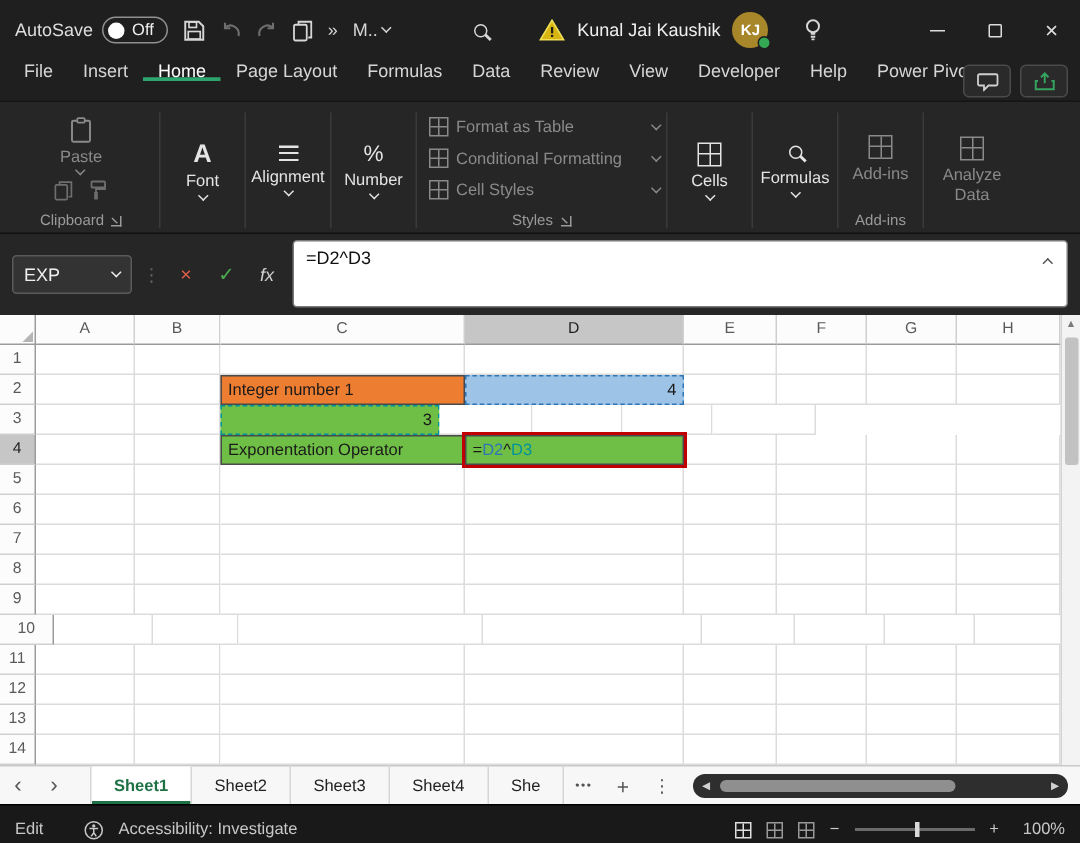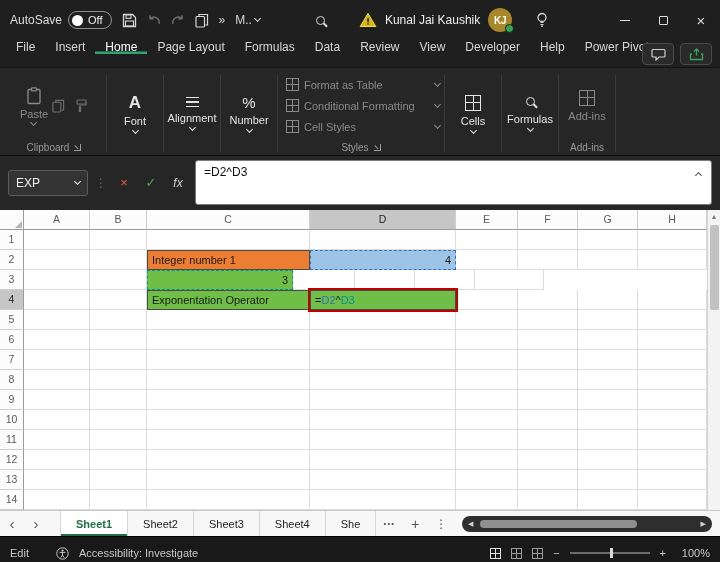--- a/index.html
+++ b/index.html
@@ -42,21 +42,21 @@
   .rgroup{display:flex;flex-direction:column;flex:none}
   .glabel{height:16px;display:flex;align-items:center;justify-content:center;gap:5px;color:#9a9a9a;font-size:10px}
   .launcher{width:7px;height:7px;border-right:1.2px solid #9a9a9a;border-bottom:1.2px solid #9a9a9a;display:inline-block;position:relative}
   .launcher:after{content:"";position:absolute;left:1px;top:1px;width:5px;height:1.2px;background:#9a9a9a;transform:rotate(45deg);transform-origin:left top}
   .rtile{width:48px;display:flex;flex-direction:column;align-items:center;justify-content:center;gap:4px;color:#e4e4e4;font-size:11px;border-radius:4px;flex:none}
   .rtile .tlabel{white-space:nowrap}
   .rtile.wide{width:56px}
   .tlabel.two{white-space:normal;text-align:center;line-height:1.15;width:52px}
   .dis2{color:#8a8a8a !important}
   .clipgrp{width:96px}
-  .clip-body{flex:1;display:flex;align-items:center;justify-content:center;gap:4px}
+  .clip-body{flex:1;display:flex;flex-direction:column;align-items:center;justify-content:center;gap:4px}
   .paste{display:flex;flex-direction:column;align-items:center;gap:3px;font-size:11px}
   .clip-row{display:flex;gap:10px;align-items:center}
   .gicn{width:13px;height:13px;border:1.2px solid currentColor;display:inline-block;flex:none;background:linear-gradient(currentColor,currentColor) 50% 0/1px 100% no-repeat,linear-gradient(currentColor,currentColor) 0 50%/100% 1px no-repeat}
   .gicn.big{width:16px;height:16px}
   .fontA{font-size:17px;font-weight:bold;line-height:17px}
   .alignicn{width:13px;height:11px;display:inline-block;background:repeating-linear-gradient(to bottom,currentColor 0 1.5px,transparent 1.5px 4.5px)}
   .pct{font-size:15px;line-height:15px}
   .stylesgrp{width:158px}
   .style-rows{flex:1;display:flex;flex-direction:column;justify-content:center;gap:2px;padding-left:4px}
   .style-row{display:flex;align-items:center;gap:5px;height:19px;font-size:11px}
@@ -311,20 +311,24 @@
     <div class="rgroup">
       <div class="rtile dis2" style="flex:1">
         <span class="gicn big"></span>
         <span class="tlabel">Add-ins</span>
       </div>
       <div class="glabel">
           <span>Add-ins</span>
         </div>
     </div>
     <div class="vsep"></div>
+    <div class="rtile wide dis2">
+      <span class="gicn big"></span>
+      <span class="tlabel two">Analyze Data</span>
+    </div>
   </div>
 
   <div class="formulabar">
     <div class="fb-left">
       <div class="namebox">
         <span>EXP</span>
         <span class="chev"></span>
       </div>
       <span class="fb-sep">⋮</span>
       <span class="fb-btn cancel">×</span>
@@ -444,21 +448,21 @@
           <div class="gc cell" style="width: 66px;"></div>
           <div class="gc cell" style="width: 57px;"></div>
           <div class="gc cell" style="width: 163px;"></div>
           <div class="gc cell" style="width: 146px;"></div>
           <div class="gc cell" style="width: 62px;"></div>
           <div class="gc cell" style="width: 60px;"></div>
           <div class="gc cell" style="width: 60px;"></div>
           <div class="gc cell" style="width: 69px;"></div>
         </div>
         <div class="grow">
-          <div class="gc rh" style="width: 24px;">10</div>
+          <div class="gc rh" style="width: 36px;">10</div>
           <div class="gc cell" style="width: 66px;"></div>
           <div class="gc cell" style="width: 57px;"></div>
           <div class="gc cell" style="width: 163px;"></div>
           <div class="gc cell" style="width: 146px;"></div>
           <div class="gc cell" style="width: 62px;"></div>
           <div class="gc cell" style="width: 60px;"></div>
           <div class="gc cell" style="width: 60px;"></div>
           <div class="gc cell" style="width: 69px;"></div>
         </div>
         <div class="grow">

